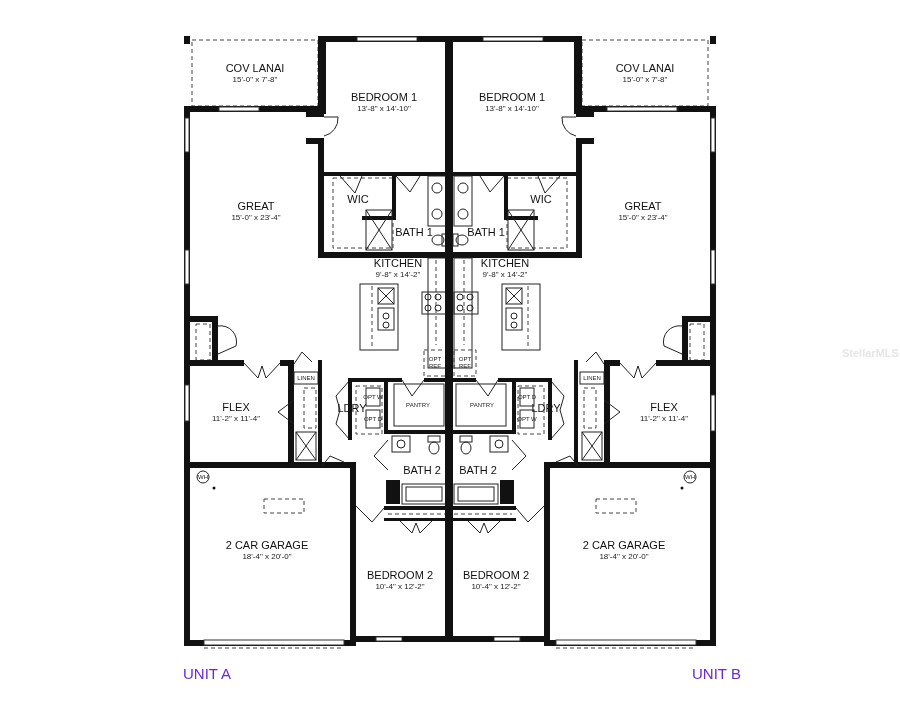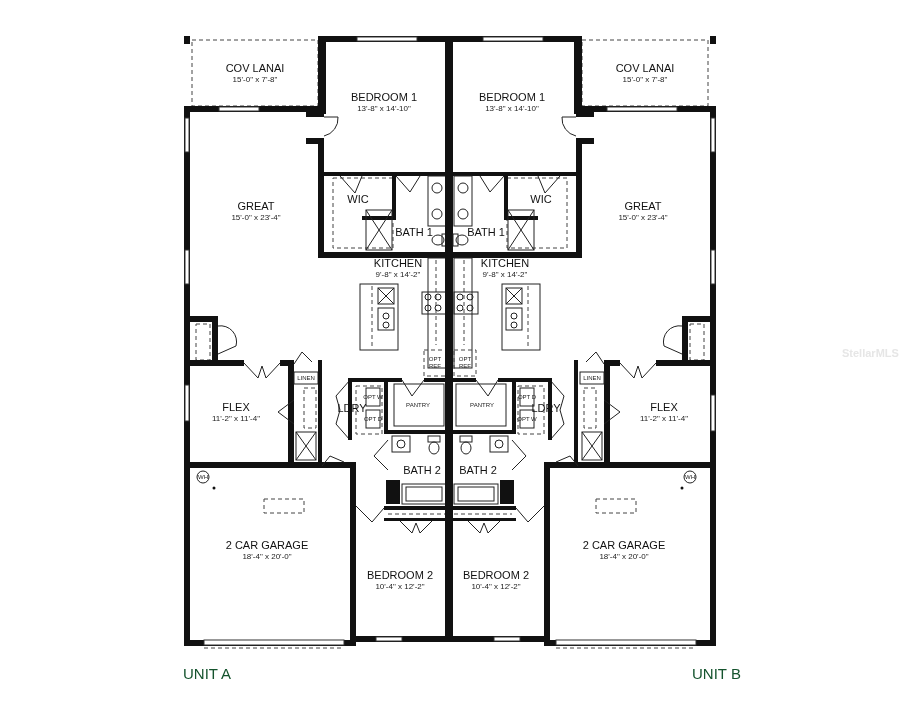--- a/index.html
+++ b/index.html
@@ -5,21 +5,21 @@
   html, body { margin: 0; padding: 0; background: #ffffff; }
   body { width: 900px; height: 720px; position: relative; overflow: hidden; font-family: "Liberation Sans", sans-serif; }
   #plan { position: absolute; left: 0; top: 0; }
   .wall { fill: #111; }
   .thin { stroke: #222; stroke-width: 1; fill: none; }
   .dash { stroke: #444; stroke-width: 1; fill: none; stroke-dasharray: 4 3; }
   .win { fill: #fff; stroke: #333; stroke-width: 1; }
   .room-name { font-family: "Liberation Sans", sans-serif; font-size: 11px; fill: #111; text-anchor: middle; }
   .room-dim { font-family: "Liberation Sans", sans-serif; font-size: 8px; fill: #222; text-anchor: middle; }
   .tiny { font-family: "Liberation Sans", sans-serif; font-size: 6px; fill: #222; text-anchor: middle; }
-  .unit-label { position: absolute; font-family: "Liberation Sans", sans-serif; font-size: 15px; color: #14532d; }
+  .unit-label { position: absolute; font-family: "Liberation Sans", sans-serif; font-size: 15px; color: #6d28d9; }
   .watermark { position: absolute; left: 842px; top: 347px; font-family: Liberation Sans, sans-serif; font-size: 11px; color: #e6e6e6; font-weight: bold; }
 </style>
 </head>
 <body>
 
 <svg id="plan" width="900" height="720" viewBox="0 0 900 720" xmlns="http://www.w3.org/2000/svg">
 
   <g>
 
     <g>

